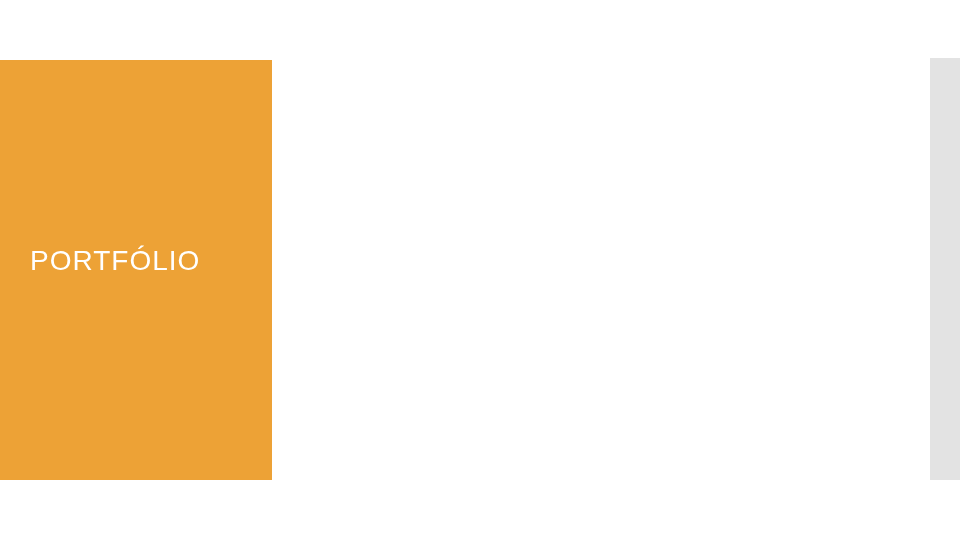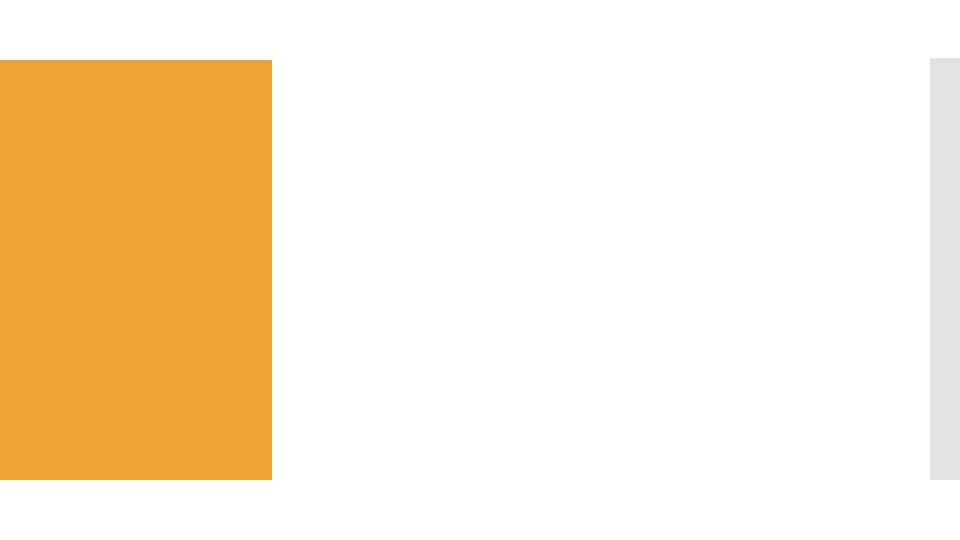--- a/index.html
+++ b/index.html
@@ -9,15 +9,16 @@
   #title-block{position:absolute;left:0;top:60px;width:272px;height:420px;background:#eda236;}
   #slide-title{position:absolute;left:30px;top:245px;color:#ffffff;font-size:28px;letter-spacing:1px;font-family:"Liberation Sans",sans-serif;font-weight:400;}
   #grey-block{position:absolute;left:930px;top:58px;width:30px;height:422px;background:#e3e3e3;}
   #map{position:absolute;left:0;top:0;width:960px;height:540px;}
 </style>
 </head>
 <body>
 
 <div id="slide">
   <div id="title-block"></div>
+  <div id="slide-title">PORTFÓLIO</div>
   <div id="grey-block"></div>
   <svg id="map" viewBox="0 0 960 540"></svg>
 </div>
 
 </body></html>

